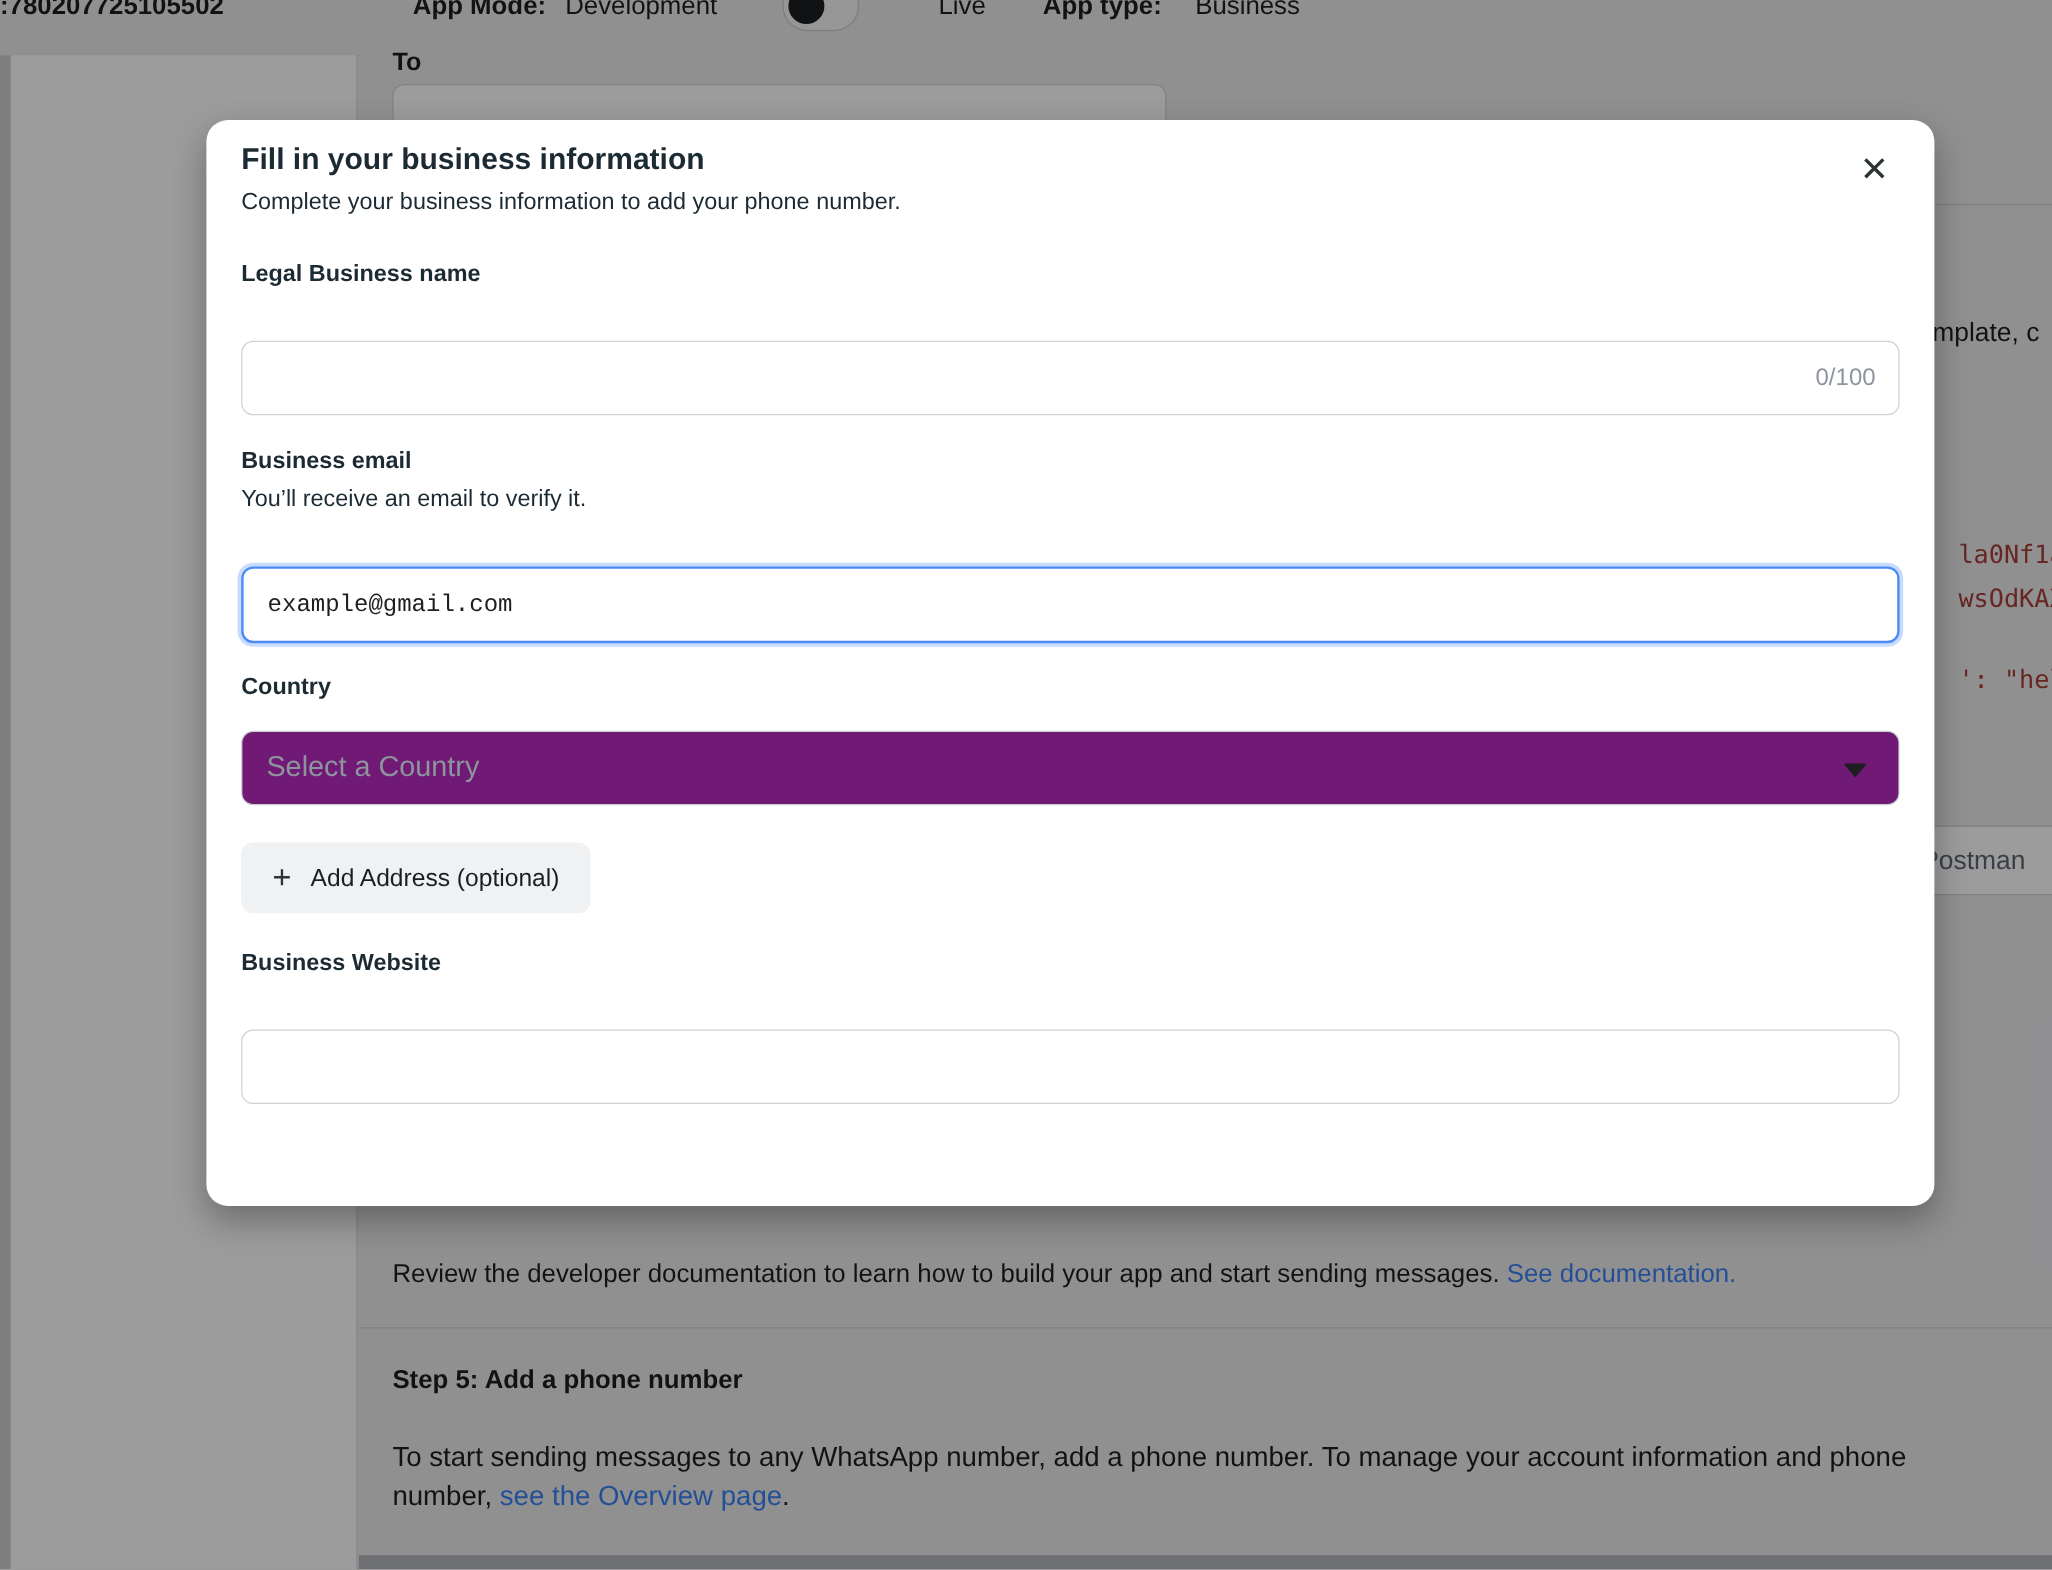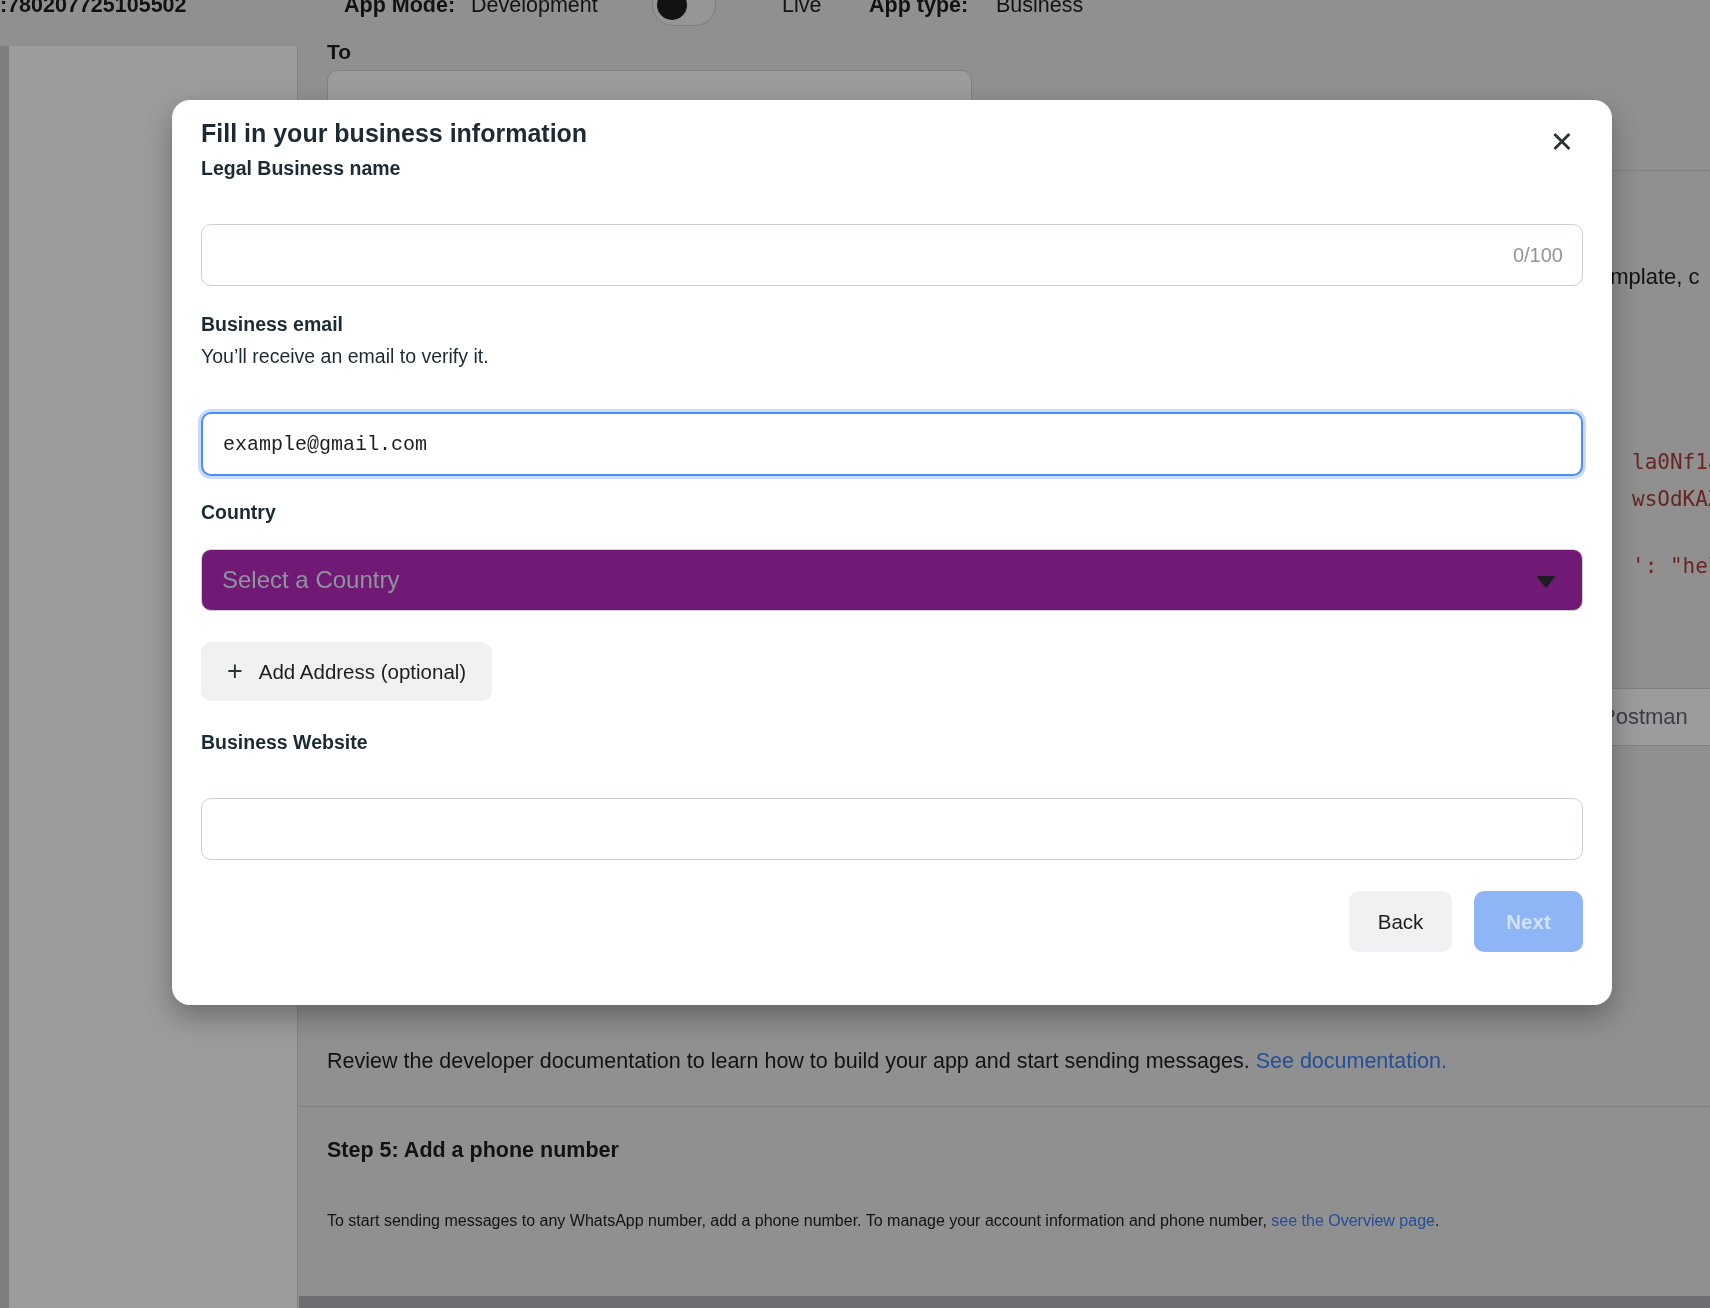--- a/index.html
+++ b/index.html
@@ -32,21 +32,21 @@
   .code1{left:1632px;top:450px;}
   .code2{left:1632px;top:487px;}
   .code3{left:1632px;top:554px;}
   .postman-card{position:absolute;left:1588px;top:688px;width:150px;height:58px;background:#fff;
                 border:1px solid #cfd2d6;border-radius:10px;box-sizing:border-box;
                 display:flex;align-items:center;padding-left:12px;font-size:22px;color:#5f6673;}
   .docs-line{position:absolute;left:327px;top:1046px;font-size:21.5px;line-height:30px;width:1340px;}
   .blue-link{color:#3b82f6;text-decoration:none;cursor:pointer;}
   .hline-mid{position:absolute;left:299px;top:1106px;width:1411px;height:1px;background:#cfd2d6;}
   .step5-title{position:absolute;left:327px;top:1138px;font-size:21.5px;font-weight:700;}
-  .step5-para{position:absolute;left:327px;top:1198px;width:1340px;font-size:16px;line-height:46px;}
+  .step5-para{position:absolute;left:327px;top:1198px;width:1340px;font-size:23px;line-height:32px;}
   .bottom-strip{position:absolute;left:299px;top:1296px;width:1411px;height:12px;background:#b4b6ba;}
 
   
   .dim{position:absolute;inset:0;background:rgba(0,0,0,0.39);z-index:5;}
 
   
   .modal{position:absolute;left:172px;top:100px;width:1440px;height:905px;background:#fff;
          border-radius:18px;z-index:10;box-sizing:border-box;padding:18px 29px;
          box-shadow:0 12px 28px rgba(0,0,0,0.30);}
   .m-title{font-size:25px;font-weight:700;line-height:30px;margin:0 0 8px;color:#1c2b33;}
@@ -126,20 +126,21 @@
     <div class="step5-para"><span>To start sending messages to any WhatsApp number, add a phone number. To manage your account information and phone number, </span><a class="blue-link">see the Overview page</a><span>.</span></div>
     <div class="bottom-strip"></div>
   </div>
 
   <div class="dim"></div>
 
   <div class="modal">
     <button class="close-btn"><span>✕</span></button>
 
     <h2 class="m-title">Fill in your business information</h2>
+    <p class="m-sub">Complete your business information to add your phone number.</p>
 
     <p class="f-label mb28">Legal Business name</p>
     <div class="input-row">
       <input class="text-input" type="text" value="" style="">
       <span class="counter">0/100</span>
     </div>
 
     <p class="f-label mb8">Business email</p>
     <p class="helper mb17">You’ll receive an email to verify it.</p>
     <div class="input-row email-row">
@@ -155,19 +156,15 @@
     <button class="add-addr">
       <span class="plus">+</span>
       <span>Add Address (optional)</span>
     </button>
 
     <p class="f-label mb10">Business Website</p>
     <div class="input-row">
       <input class="text-input" type="text" value="" style="">
     </div>
 
-    <div class="btn-row">
-      <button class="btn btn-back">Back</button>
-      <button class="btn btn-next">Next</button>
-    </div>
   </div>
 
 </div>
 
 </body></html>

